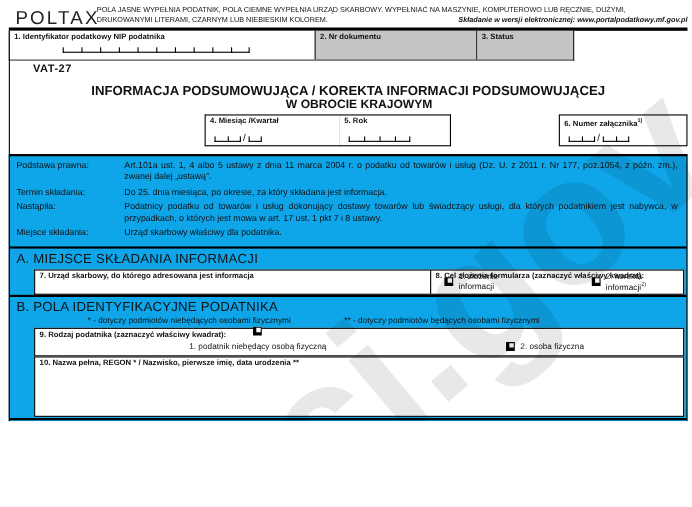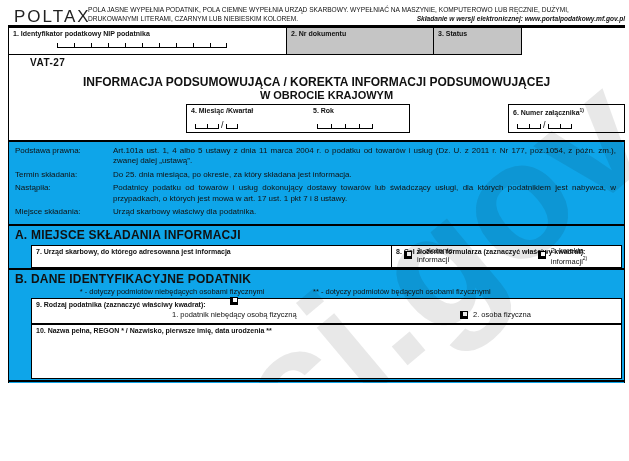--- a/index.html
+++ b/index.html
@@ -46,21 +46,21 @@
 
   
   .bodyblock { position:absolute; left:8px; top:140px; width:617px; height:321px; background:#0ea5e9; border:1px solid #000; border-top-width:2px; }
 
   .infoblock { padding:4px 6px 0 6px; height:82px; }
   .irow { display:flex; margin-bottom:3px; }
   .ilabel { width:98px; flex:0 0 98px; font-size:8px; }
   .itext { flex:1; font-size:8px; line-height:1.3; text-align:justify; padding-right:2px; }
 
   .sec { border-top:2px solid #000; position:relative; }
-  .stitle { font-size:12px; font-weight:bold; padding:2px 0 0 6px; letter-spacing:0.2px; }
+  .stitle { font-size:12px; font-weight:normal; padding:2px 0 0 6px; letter-spacing:0.2px; }
   .secA { height:44px; }
   .secB { height:112px; }
   .secC { height:81px; }
 
   .fieldsA { position:absolute; left:22px; right:2px; top:19px; height:23px; display:flex; }
   .box7 { width:360px; background:#fff; border:1px solid #000; border-right:none; }
   .box8 { flex:1; background:#fff; border:1px solid #000; position:relative; }
   .opts8 { position:absolute; left:12px; bottom:2px; display:flex; gap:52px; align-items:center; }
   .opt { display:flex; align-items:center; gap:5px; font-size:7.5px; }
   .cb { width:8px; height:8px; background:#fff; border:1px solid #000; border-left-width:3px; border-bottom-width:3px; display:inline-block; flex:0 0 auto; }
@@ -199,21 +199,21 @@
             <span class="opt">
               <span class="cb"></span>
               <span><span>2. korekta informacji</span><sup>2)</sup></span>
             </span>
           </div>
         </div>
       </div>
     </div>
 
     <div class="sec secB">
-      <div class="stitle">B. DANE IDENTYFIKACYJNE PODATNIK</div>
+      <div class="stitle">B. POLA IDENTYFIKACYJNE PODATNIKA</div>
       <div class="bnotes">
         <span class="n1">* - dotyczy podmiotów niebędących osobami fizycznymi</span>
         <span class="n2">** - dotyczy podmiotów będących osobami fizycznymi</span>
       </div>
       <div class="box9">
         <div class="flabel">9. Rodzaj podatnika (zaznaczyć właściwy kwadrat):</div>
         <span class="opt o1">
           <span class="cb"></span>
           <span>1. podatnik niebędący osobą fizyczną</span>
         </span>

